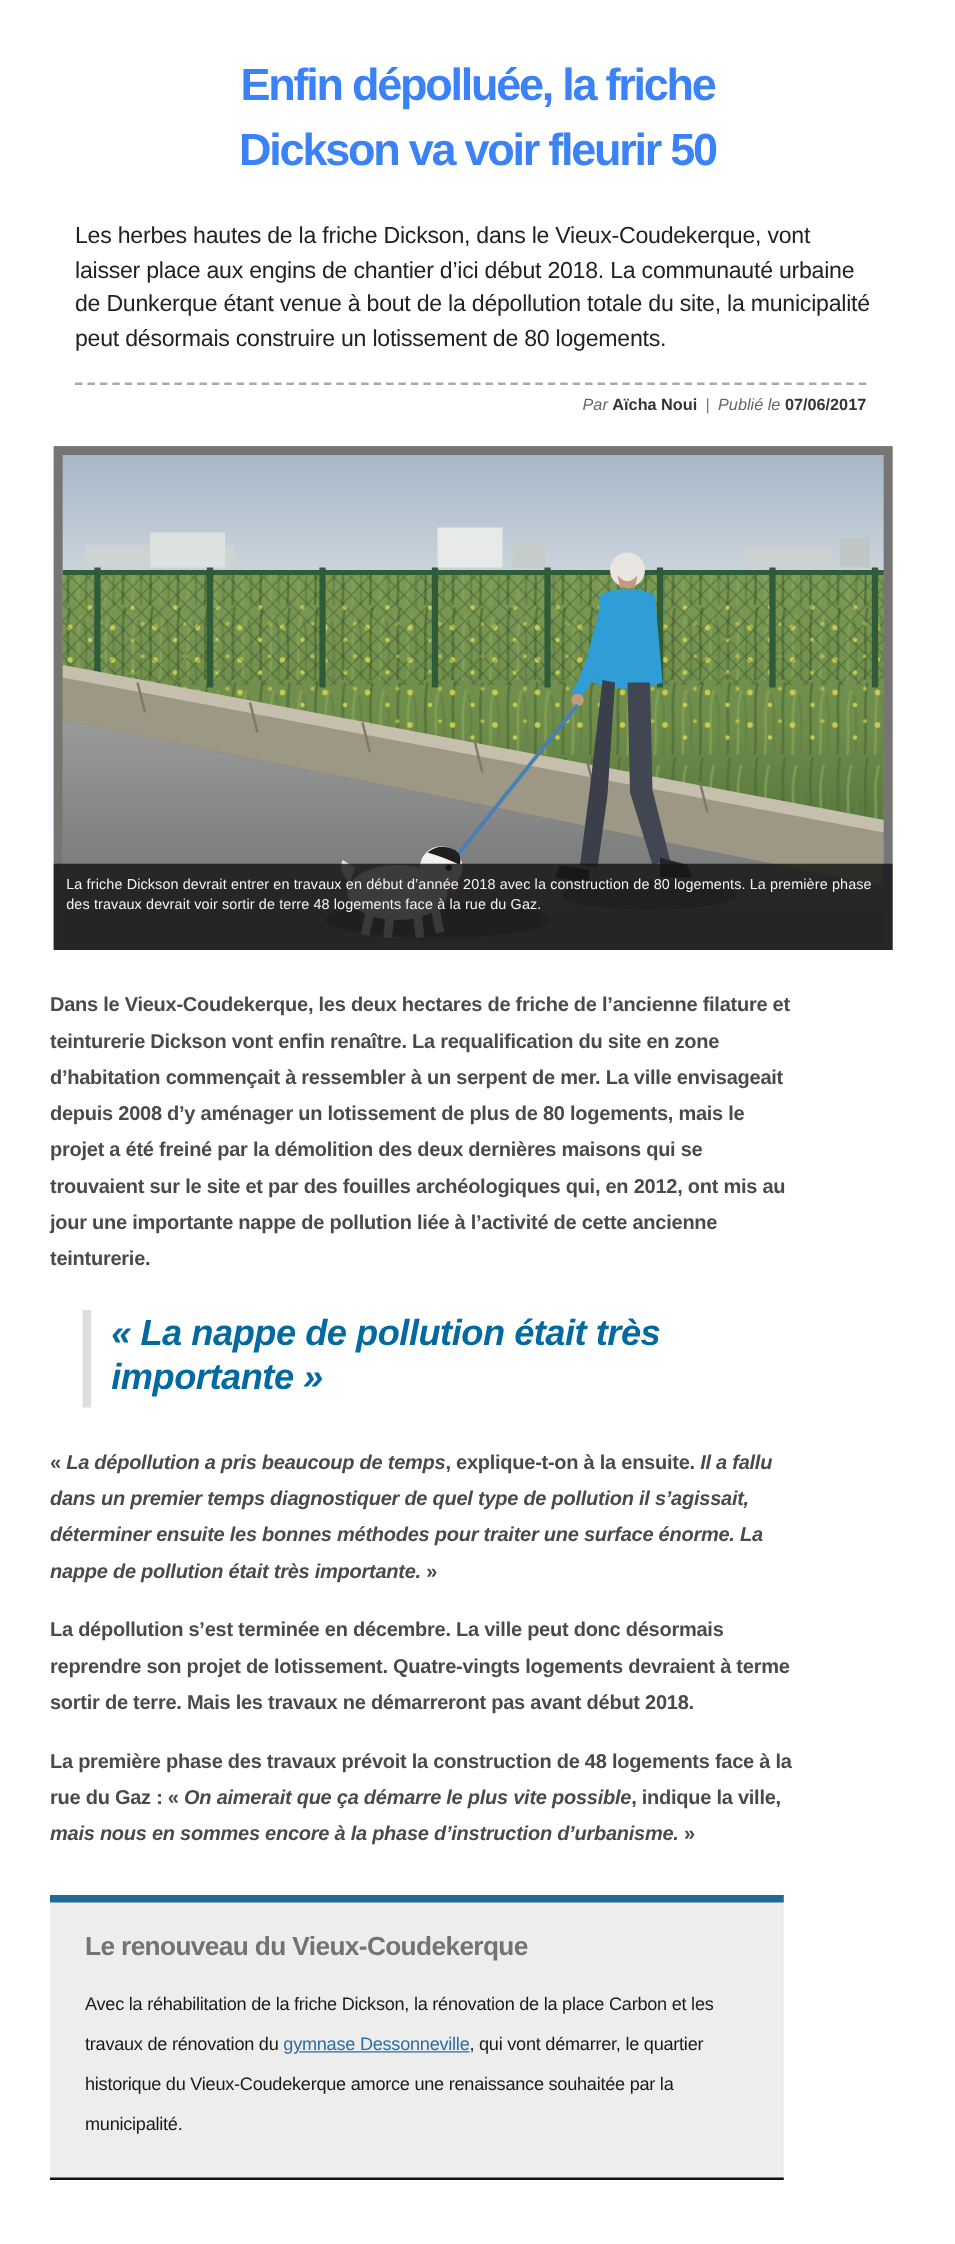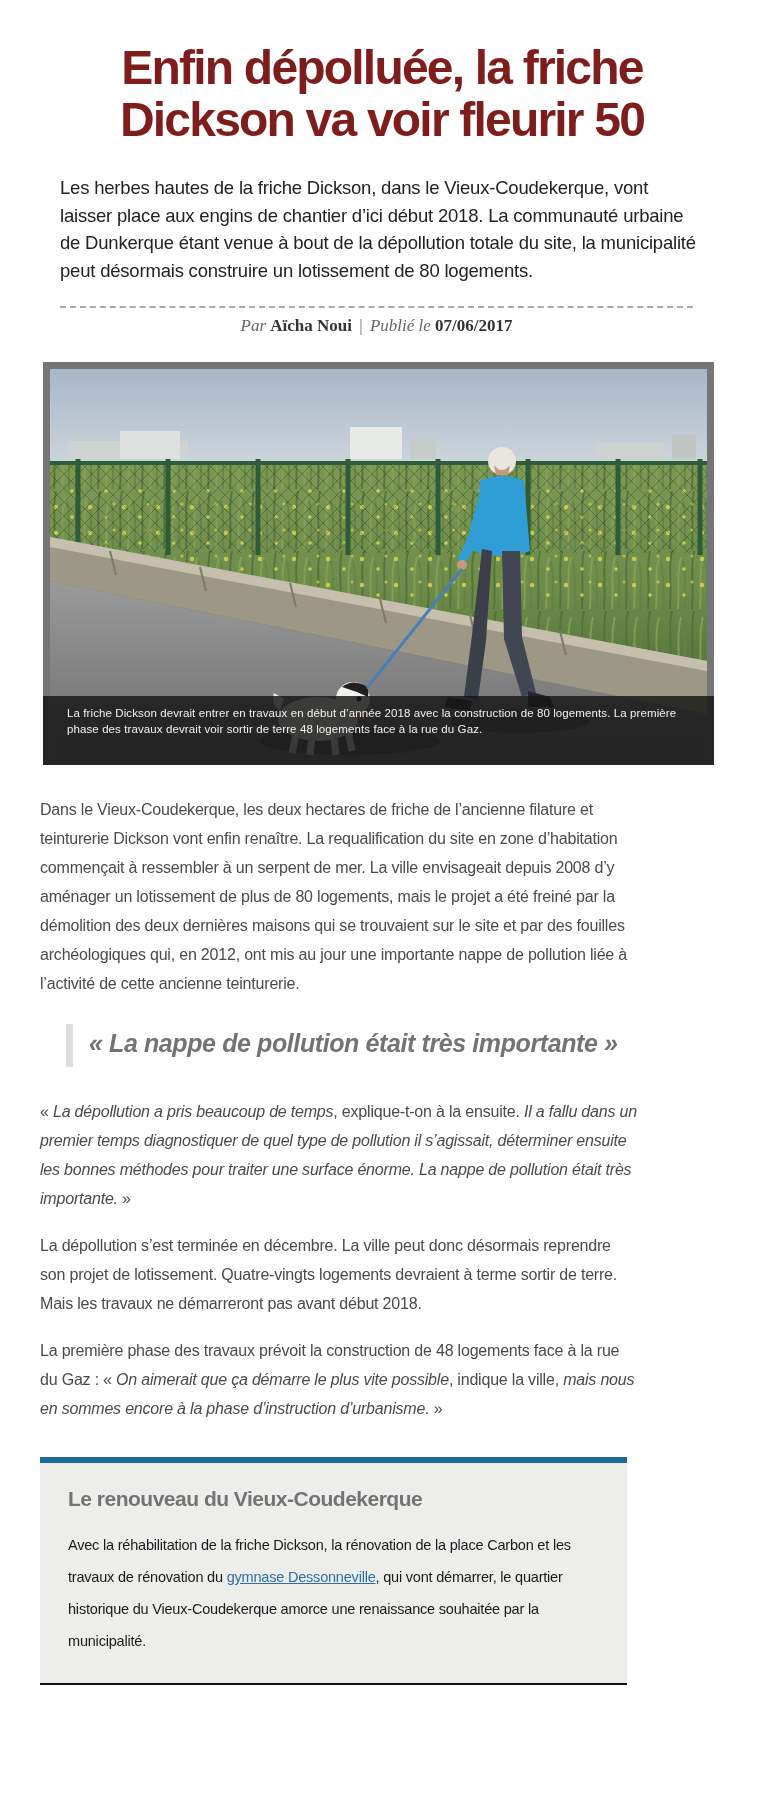--- a/index.html
+++ b/index.html
@@ -3,71 +3,71 @@
 <meta charset="utf-8">
 <style>
   html,body{margin:0;padding:0;background:#ffffff;}
   body{font-family:"Liberation Sans","DejaVu Sans",sans-serif;color:#222;}
   .page{width:764px;min-height:1795px;margin:0 auto;background:#fff;box-sizing:border-box;}
 
   
   .article-header{padding-top:42px;}
   h1.title{
     margin:0 auto;max-width:620px;text-align:center;
-    font-size:48px;line-height:52px;font-weight:700;letter-spacing:-1.8px;
-    font-stretch:condensed;color:#7f1d1d;
+    font-size:36px;line-height:52px;font-weight:700;letter-spacing:-1.8px;
+    font-stretch:condensed;color:#3b82f6;
   }
   .lead{
     margin:28px 60px 0 60px;
     font-size:18.5px;line-height:27.5px;letter-spacing:-0.2px;
     font-stretch:condensed;color:#222;
   }
   .sep-dashed{
     margin:22px 71px 0 60px;height:0;
     border-top:2px dashed #a9a9a9;
   }
   .byline{
-    margin:8px 71px 0 60px;text-align:center;
-    font-size:17px;color:#555;font-family:Liberation Serif, serif;
+    margin:8px 71px 0 60px;text-align:right;
+    font-size:13px;color:#555;
   }
   .byline .lbl{font-style:italic;color:#666;}
   .byline .val{font-weight:700;color:#333;font-style:normal;}
   .byline .pipe{color:#777;padding:0 3px;}
 
   
   figure.photo{
     margin:26px 0 0 43px;width:671px;height:403px;box-sizing:border-box;
     border:7px solid #757575;position:relative;padding:0;background:#88946a;
   }
   figure.photo svg{display:block;width:657px;height:389px;}
   figcaption.caption{
     position:absolute;left:-7px;right:-7px;bottom:-7px;
     background:rgba(22,22,22,0.83);color:#f2f2f2;
     font-size:11.5px;line-height:16px;letter-spacing:0.1px;
-    padding:9px 11px 28px 24px;font-stretch:condensed;
+    padding:9px 11px 28px 10px;font-stretch:condensed;
   }
 
   
   .body-col{margin:30px 124px 0 40px;width:600px;}
   .body-col p{
     margin:0 0 18px 0;font-size:16px;line-height:29px;letter-spacing:-0.2px;
-    font-stretch:condensed;color:#4a4a4a;
+    font-stretch:condensed;color:#4a4a4a;font-weight:bold;
   }
   h2.section{
     margin:26px 0 14px 0;
     font-family:"Liberation Serif","DejaVu Serif",serif;
     font-size:29px;line-height:34px;font-weight:700;color:#15618e;letter-spacing:-0.2px;
   }
   .pullquote{
     margin:26px 0 30px 26px;padding:2px 0 6px 16px;
     border-left:7px solid #dedede;
   }
   .pullquote .pq-text{
-    font-size:25px;line-height:35px;font-style:italic;font-weight:700;
-    letter-spacing:-0.4px;color:#737373;font-stretch:condensed;
+    font-size:29px;line-height:35px;font-style:italic;font-weight:700;
+    letter-spacing:-0.4px;color:#0369a1;font-stretch:condensed;
   }
   .it{font-style:italic;}
 
   
   .encadre{
     margin:34px 0 0 0;width:587px;box-sizing:border-box;
     background:#ededeb;
     border-top:6px solid #1d6b99;border-bottom:2px solid #111;
     padding:22px 28px 26px 28px;
   }

